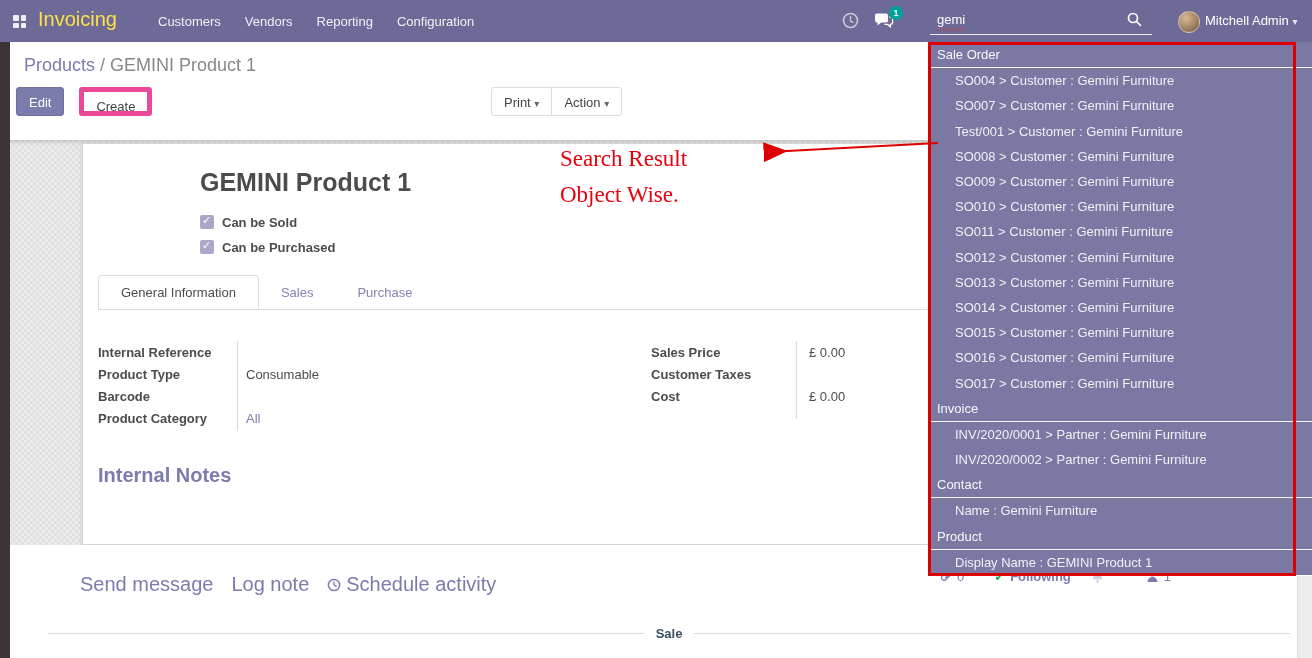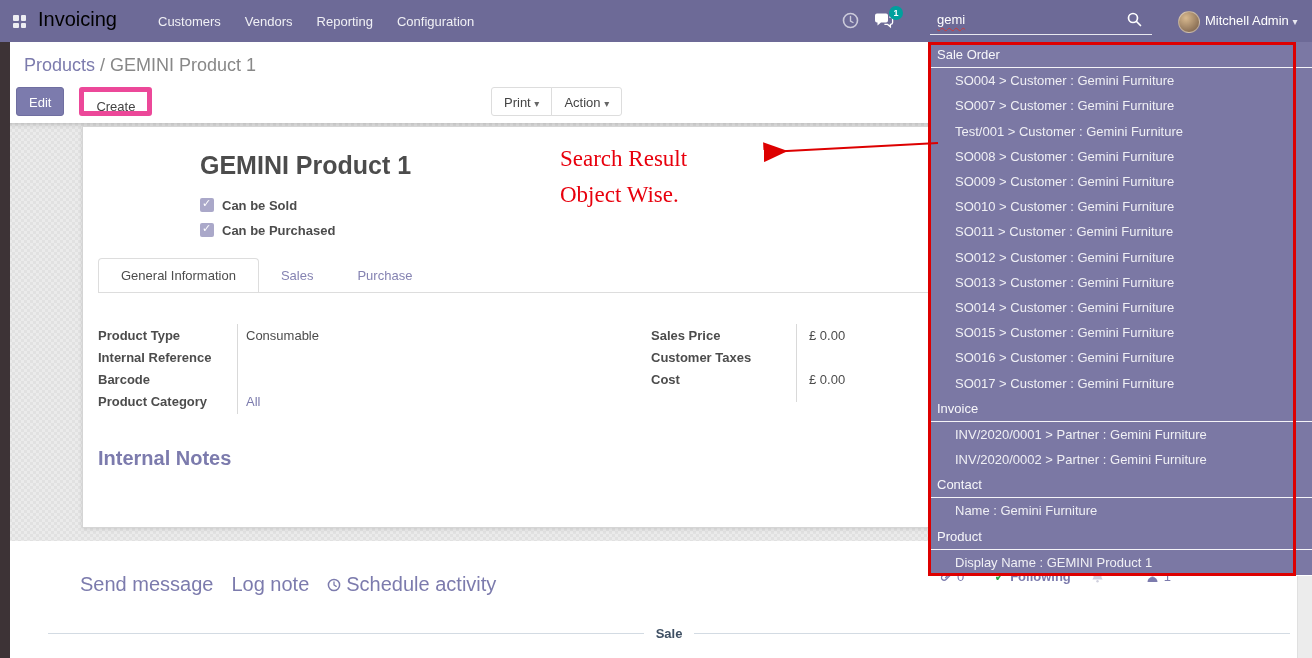--- a/index.html
+++ b/index.html
@@ -4,21 +4,21 @@
 <style>
   html,body{margin:0;padding:0;}
   body{width:1312px;height:658px;position:relative;overflow:hidden;background:#fff;
        font-family:"Liberation Sans",sans-serif;color:#4c4c4c;}
 
   
   .navbar{position:absolute;left:0;top:0;width:1312px;height:42px;background:#6d6a97;z-index:30;}
   .apps-grid{position:absolute;left:13px;top:15px;width:13px;height:13px;display:grid;
              grid-template-columns:1fr 1fr;grid-template-rows:1fr 1fr;gap:2px;cursor:pointer;}
   .apps-grid span{background:rgba(255,255,255,.88);border-radius:1px;}
-  .brand{position:absolute;left:38px;top:8px;font-size:20px;color:#000000;}
+  .brand{position:absolute;left:38px;top:8px;font-size:20px;color:#fde047;}
   .nav-menus{position:absolute;left:146px;top:0;height:42px;display:flex;align-items:center;}
   .menu-item{color:#f0f0f5;font-size:13px;padding:0 12px;cursor:pointer;}
   .sys-icon{position:absolute;top:12px;}
   .badge{position:absolute;left:889px;top:6px;width:14px;height:14px;border-radius:50%;
          background:#00a09d;color:#fff;font-size:9px;line-height:14px;text-align:center;font-weight:bold;}
   .search-box{position:absolute;left:930px;top:7px;width:222px;height:27px;
               border-bottom:1px solid rgba(255,255,255,.85);}
   .search-text{position:absolute;left:7px;top:5px;font-size:13px;color:#fff;
                text-decoration:underline wavy #cc3b3b 1px;text-underline-offset:3px;}
   .search-glass{position:absolute;right:10px;top:5px;}
@@ -36,21 +36,21 @@
        display:inline-block;box-sizing:border-box;cursor:pointer;}
   .btn-primary{background:#7c7bad;color:#fff;border:1px solid #6f6ea0;}
   .btn-plain{background:#fff;color:#444;border:5px solid #ec4899;}
   .left-btns{position:absolute;left:16px;top:45px;display:flex;gap:15px;}
   .mid-btns{position:absolute;left:492px;top:45px;display:flex;}
   .mid-btns .btn{border-radius:0;border:1px solid #ddd;margin-left:-1px;}
   .mid-btns .btn:first-child{border-radius:3px 0 0 3px;}
   .mid-btns .btn:last-child{border-radius:0 3px 3px 0;}
 
   
-  .content{position:absolute;left:0;top:123px;width:1084px;height:418px;background-color:#ebebeb;
+  .content{position:absolute;left:0;top:140px;width:1084px;height:418px;background-color:#ebebeb;
     background-image:linear-gradient(45deg,#e1e1e1 25%,transparent 25%,transparent 75%,#e1e1e1 75%),
                      linear-gradient(45deg,#e1e1e1 25%,transparent 25%,transparent 75%,#e1e1e1 75%);
     background-size:6px 6px;background-position:0 0,3px 3px;
     box-shadow:inset 0 6px 6px -6px rgba(0,0,0,.28);}
   .sheet{position:absolute;left:82px;top:3px;width:1152px;height:400px;background:#fff;
          border:1px solid #d5d5d5;box-shadow:0 1px 4px rgba(0,0,0,.12);}
   .prod-title{position:absolute;left:117px;top:24px;font-size:25px;font-weight:bold;color:#4c4c4c;}
   .title-cbs{position:absolute;left:117px;top:70px;}
   .cb-row{display:flex;align-items:center;height:16px;margin-bottom:9px;}
   .checkbox{width:14px;height:14px;border-radius:2px;background:#aaa8c9;display:inline-block;
@@ -195,25 +195,25 @@
 
     <div class="tabs" id="tabs">
         <span class="tab active">General Information</span>
         <span class="tab">Sales</span>
         <span class="tab">Purchase</span>
       </div>
     <div class="tab-line"></div>
 
     <div class="fields" id="fields-left">
         <div class="field-row">
+          <span class="f-label">Internal Reference</span>
+        </div>
+        <div class="field-row">
           <span class="f-label">Product Type</span>
           <span class="f-value text">Consumable</span>
-        </div>
-        <div class="field-row">
-          <span class="f-label">Internal Reference</span>
         </div>
         <div class="field-row">
           <span class="f-label">Barcode</span>
         </div>
         <div class="field-row">
           <span class="f-label">Product Category</span>
           <span class="f-value link">All</span>
         </div>
       </div>
     <div class="fields" id="fields-right">

